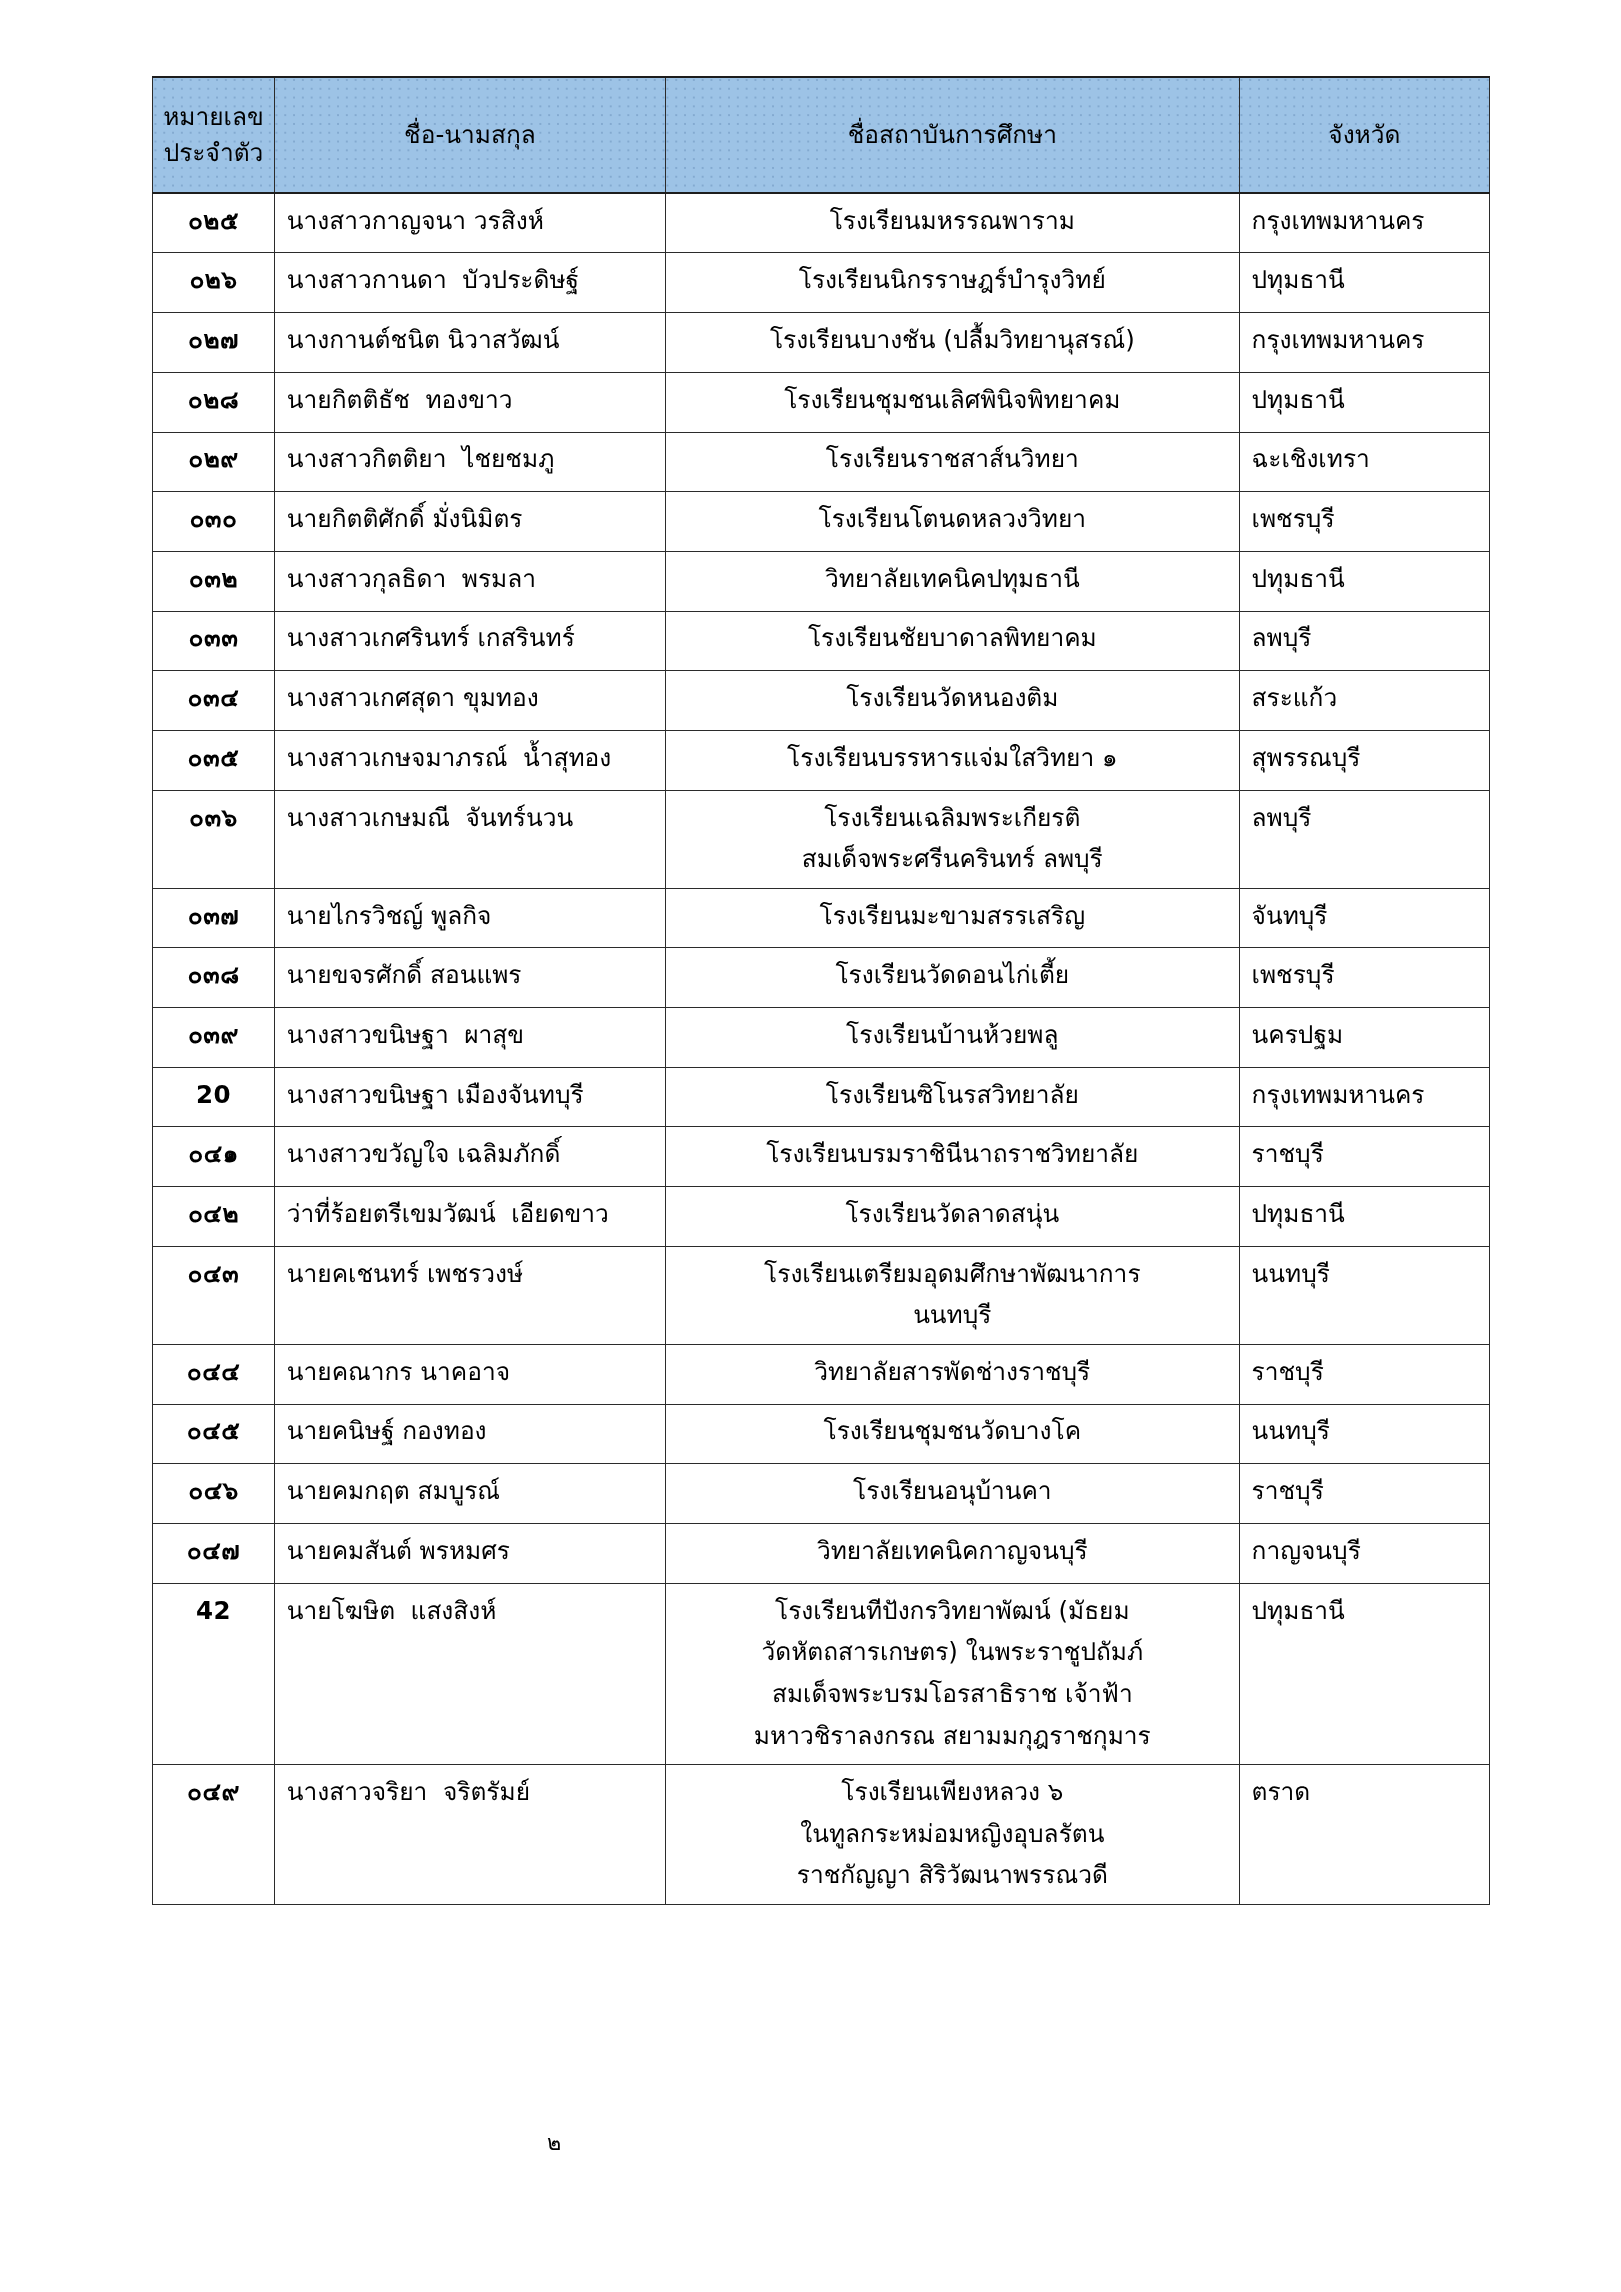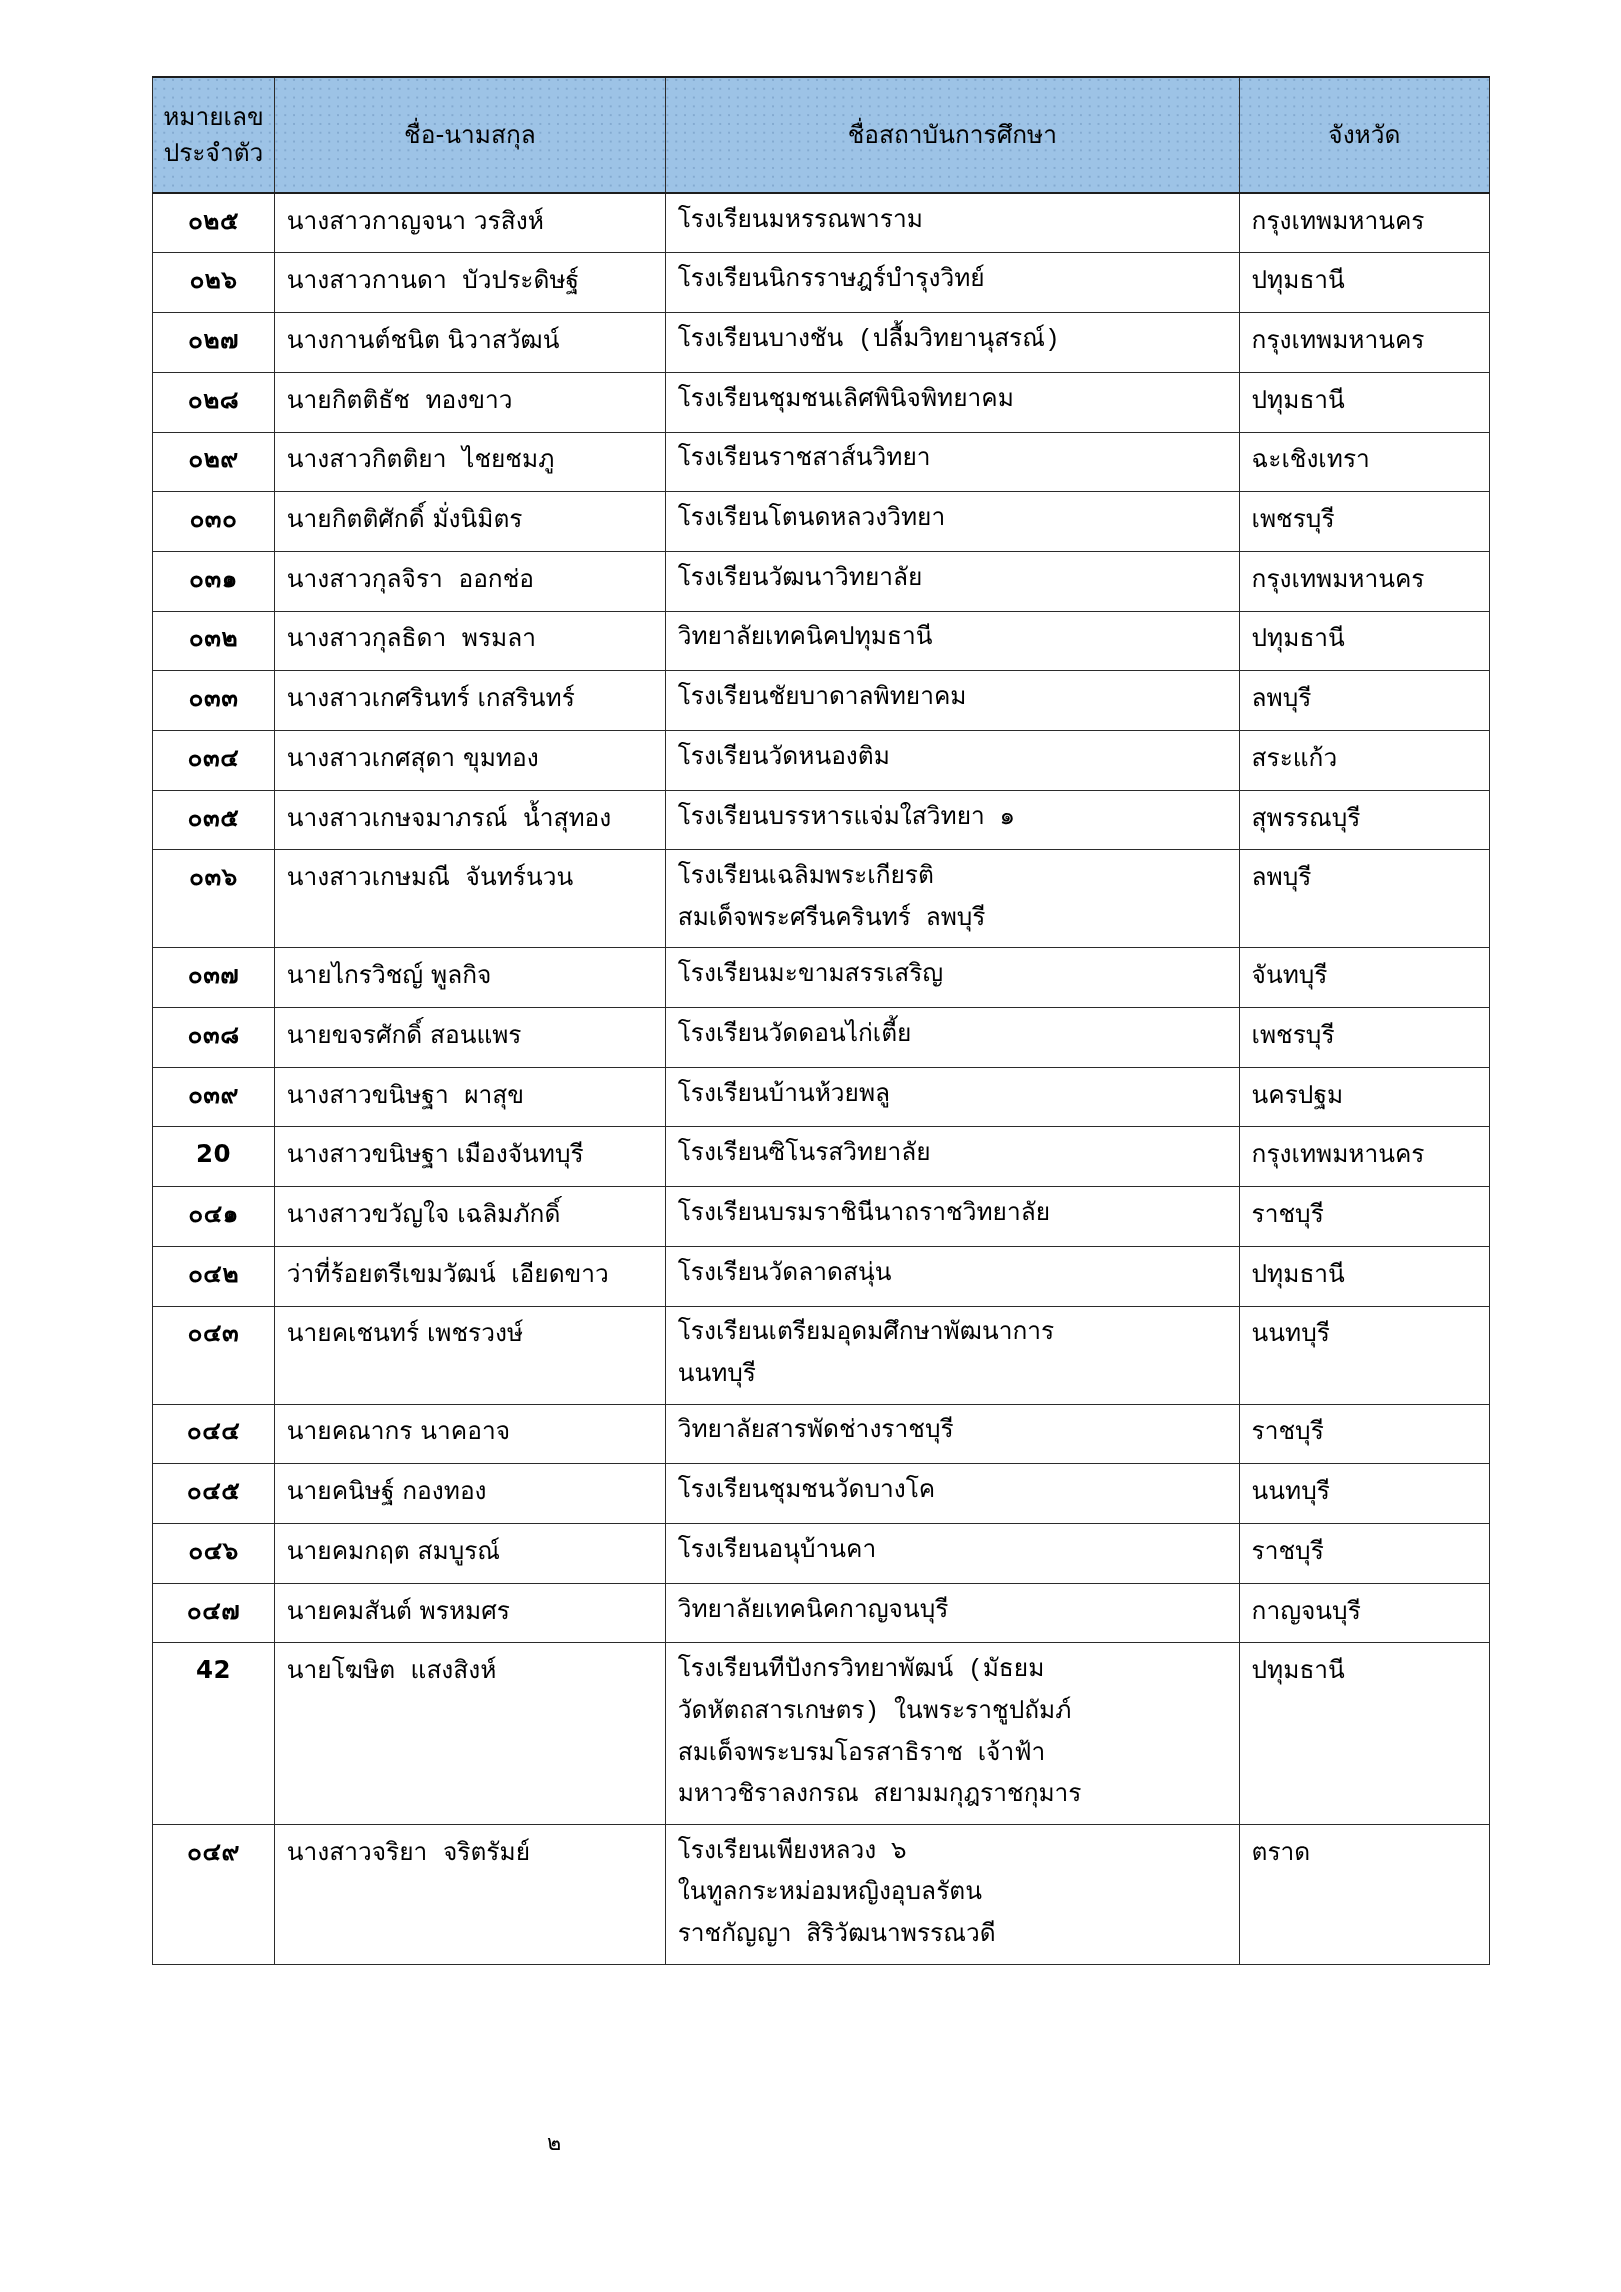--- a/index.html
+++ b/index.html
@@ -85,21 +85,21 @@
   }
 
   td.cell-id {
     text-align: center;
     padding-left: 3.9px;
     padding-right: 3.9px;
     letter-spacing: 0.5px;
     font-weight: bold;
   }
   td.cell-name  { text-align: left; margin-left: 46px; }
-  td.cell-inst  { text-align: left; font-family: Liberation Mono, monospace; }
+  td.cell-inst  { text-align: center; }
   td.cell-prov  { text-align: left; }
 
   .ln { display: block; white-space: pre-wrap; }
   .ln + .ln { margin-top: 2px; }
 
   .page-number {
     position: absolute;
     left: 0;
     top: 2125px;
     width: 1108px;
@@ -215,34 +215,20 @@
             </td>
             <td class="cell-inst">
               <span class="ln">โรงเรียนโตนดหลวงวิทยา</span>
             </td>
             <td class="cell-prov">
               <span class="ln">เพชรบุรี</span>
             </td>
           </tr>
           <tr>
             <td class="cell-id">
-              <span class="ln">๐๓๑</span>
-            </td>
-            <td class="cell-name">
-              <span class="ln">นางสาวกุลจิรา  ออกช่อ</span>
-            </td>
-            <td class="cell-inst">
-              <span class="ln">โรงเรียนวัฒนาวิทยาลัย</span>
-            </td>
-            <td class="cell-prov">
-              <span class="ln">กรุงเทพมหานคร</span>
-            </td>
-          </tr>
-          <tr>
-            <td class="cell-id">
               <span class="ln">๐๓๒</span>
             </td>
             <td class="cell-name">
               <span class="ln">นางสาวกุลธิดา  พรมลา</span>
             </td>
             <td class="cell-inst">
               <span class="ln">วิทยาลัยเทคนิคปทุมธานี</span>
             </td>
             <td class="cell-prov">
               <span class="ln">ปทุมธานี</span>

